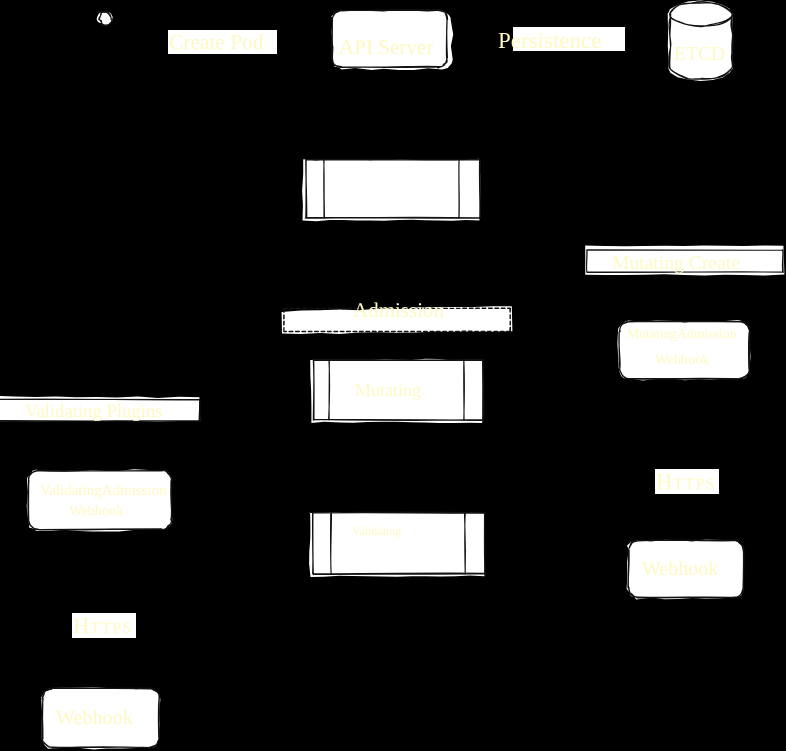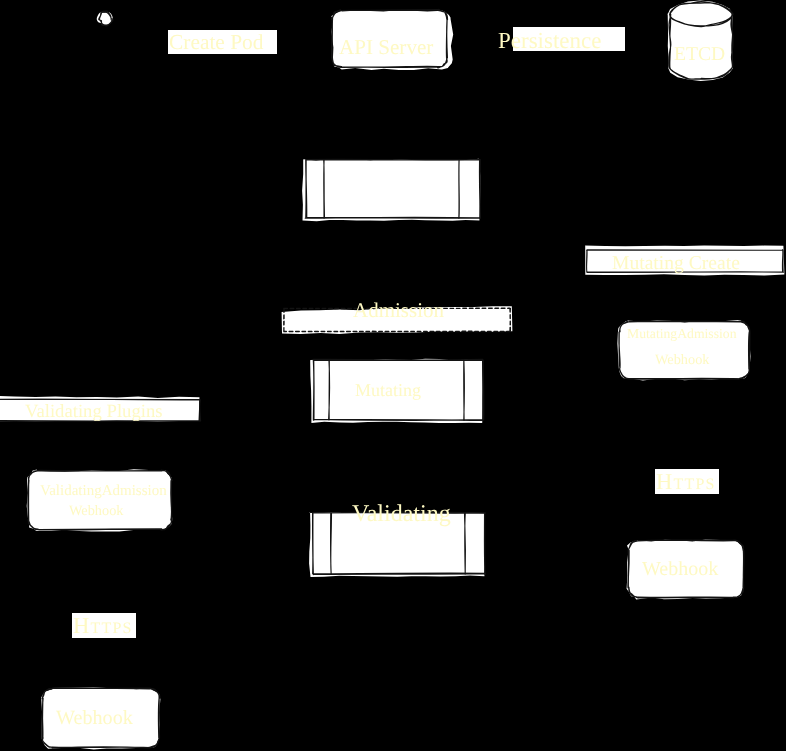--- a/index.html
+++ b/index.html
@@ -79,21 +79,21 @@
       </g>
 <g>
         <path class="fill" d="M51.7 688.1 L65.8 687.8 L78.4 687.6 L93.2 687.2 L106.2 688.0 L120.4 688.1 L136.3 689.2 L150.5 688.3 L152.8 690.0 L157.1 692.4 L159.2 694.1 L160.4 699.2 L159.2 712.5 L160.0 724.7 L159.2 737.9 L157.5 741.3 L156.0 745.9 L153.8 747.4 L149.3 747.4 L136.0 747.9 L121.9 748.6 L106.6 748.5 L93.8 749.4 L80.4 747.9 L66.0 747.8 L51.4 748.5 L48.1 748.8 L44.7 745.2 L42.7 741.0 L41.8 739.1 L41.8 725.3 L42.0 711.7 L41.2 697.5 L43.4 693.6 L45.2 691.1 L48.7 689.9 L52.6 689.4 Z"></path>
         <path class="stroke" d="M52.3 688.2 C72.7 688.7 92.7 688.6 149.5 688.2 M52.1 688.1 C75.2 687.8 97.8 687.9 149.2 689.0 M149.9 688.2 C150.5 688.3 152.4 688.2 153.6 688.8 C154.7 689.3 156.0 690.5 156.9 691.5 C157.8 692.5 158.5 693.7 158.9 694.9 C159.2 696.1 159.1 698.3 159.1 698.9 M150.0 688.7 C150.5 688.9 152.2 689.3 153.4 689.8 C154.6 690.3 156.1 690.8 157.1 691.6 C158.1 692.5 158.9 693.9 159.4 695.0 C159.9 696.1 159.9 697.6 160.0 698.1 M159.1 698.6 C159.5 708.0 158.7 717.1 159.5 737.4 M159.1 698.3 C158.2 706.8 158.2 715.6 158.8 737.7 M159.4 737.7 C159.2 738.2 158.8 739.6 158.3 740.8 C157.8 742.1 157.5 744.1 156.6 745.1 C155.8 746.1 154.6 746.6 153.4 747.1 C152.1 747.5 149.8 747.5 149.1 747.6 M159.4 737.8 C159.1 738.4 158.6 740.5 158.1 741.7 C157.5 742.8 157.0 743.9 156.2 744.6 C155.4 745.4 154.5 745.7 153.3 746.1 C152.1 746.6 149.7 747.2 149.0 747.4 M149.3 747.6 C118.1 746.6 88.1 748.0 52.7 747.1 M150.0 747.8 C116.7 746.3 83.7 746.5 52.4 748.0 M52.1 747.4 C51.5 747.2 49.6 747.2 48.4 746.6 C47.3 746.1 46.2 745.0 45.3 744.1 C44.4 743.2 43.4 742.3 42.9 741.3 C42.4 740.2 42.3 738.5 42.2 737.9 M52.3 747.2 C51.7 747.2 50.2 747.2 49.1 746.7 C48.0 746.2 46.8 745.2 45.8 744.2 C44.7 743.2 43.0 741.8 42.6 740.8 C42.1 739.7 43.0 738.3 43.1 737.8 M42.5 737.6 C42.2 727.0 42.6 717.1 42.8 698.3 M42.8 738.2 C43.3 724.1 41.4 714.6 43.1 698.3 M42.4 698.6 C42.5 698.0 42.7 696.2 43.1 695.0 C43.5 693.9 44.1 692.6 45.0 691.6 C46.0 690.5 47.6 689.3 48.9 688.7 C50.2 688.2 52.3 688.3 53.0 688.3 M42.1 698.6 C42.4 698.1 43.2 696.4 43.7 695.2 C44.2 693.9 44.2 691.9 45.0 691.1 C45.8 690.2 47.3 690.4 48.5 689.9 C49.7 689.5 51.5 688.7 52.1 688.5"></path>
       </g>
 </svg>
 <div class="lbl" style="left:339px;top:37px;font-size:21.1px;">API Server</div>
 <div class="lbl" style="left:674px;top:45px;font-size:19.6px;">ETCD</div>
 <div class="lbl" style="left:353px;top:300px;font-size:21px;">Admission</div>
 <div class="lbl" style="left:355px;top:381px;font-size:18px;">Mutating</div>
-<div class="lbl" style="left:352px;top:502px;font-size:24px;">Validating</div>
+<div class="lbl" style="left:352px;top:525px;font-size:12px;">Validating</div>
 <div class="lbl" style="left:612px;top:254px;font-size:19.6px;">Mutating Create</div>
 <div class="lbl" style="left:25px;top:403px;font-size:18.7px;">Validating Plugins</div>
 <div class="lbl" style="left:627px;top:327px;font-size:13.7px;">MutatingAdmission</div>
 <div class="lbl" style="left:655px;top:353px;font-size:14.3px;">Webhook</div>
 <div class="lbl" style="left:40px;top:484px;font-size:15px;">ValidatingAdmission</div>
 <div class="lbl" style="left:69px;top:504px;font-size:14.3px;">Webhook</div>
 <div class="lbl" style="left:642px;top:559px;font-size:20.0px;">Webhook</div>
 <div class="lbl" style="left:56px;top:708px;font-size:20.2px;">Webhook</div>
 <div class="tagbg" style="left:168px;top:30px;width:109px;height:24px;"></div>
 <div class="lbl" style="left:169px;top:32px;font-size:21.4px;">Create Pod</div>

